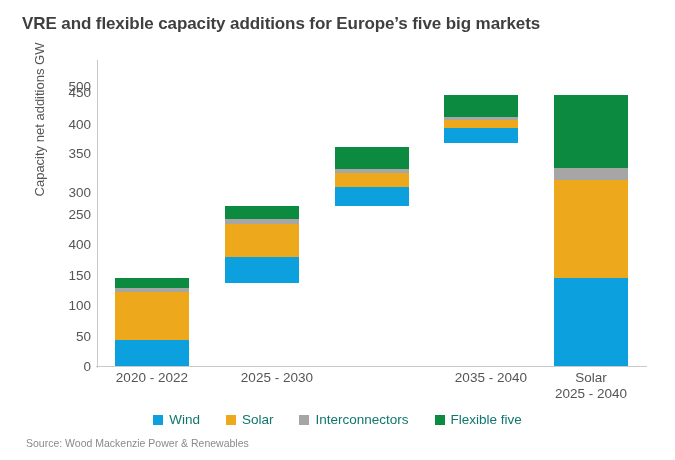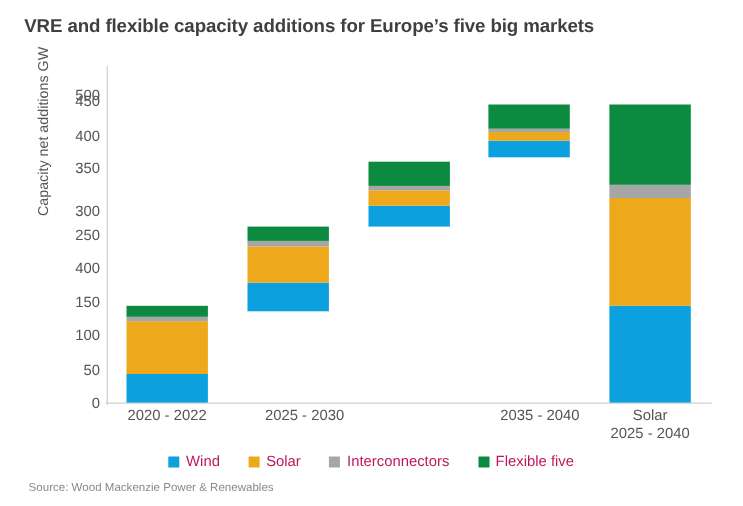--- a/index.html
+++ b/index.html
@@ -121,21 +121,21 @@
     display:flex;
     align-items:center;
     gap:6px;
   }
   .legend-swatch{
     width:10px;height:10px;
     display:inline-block;
   }
   .legend-label{
     font-size:13.5px;
-    color:#be185d;
+    color:#0f766e;
     white-space:nowrap;
   }
 
   
   #source-note{
     position:absolute;
     left:26px;top:437px;
     font-size:10.5px;
     color:#8a8a8a;
     white-space:nowrap;

